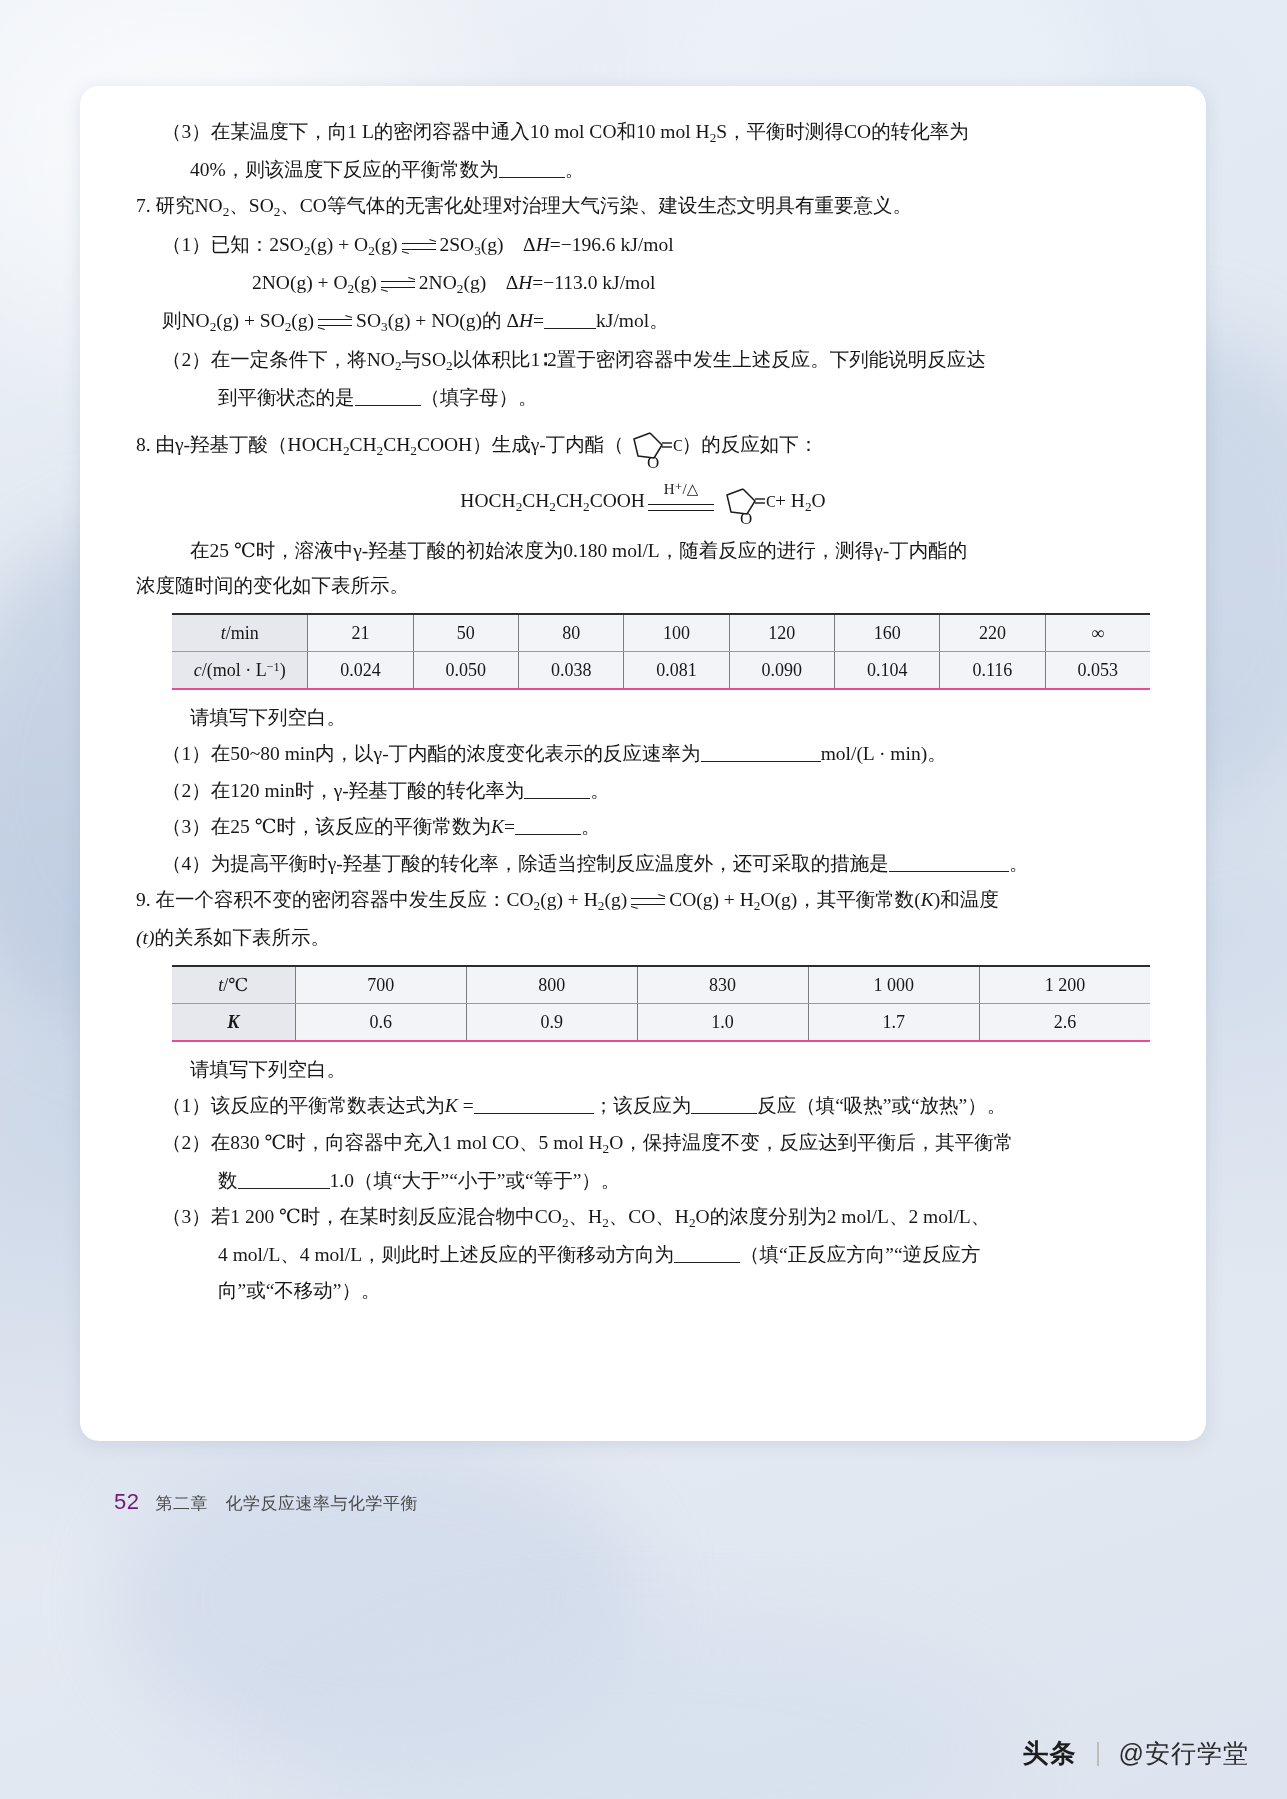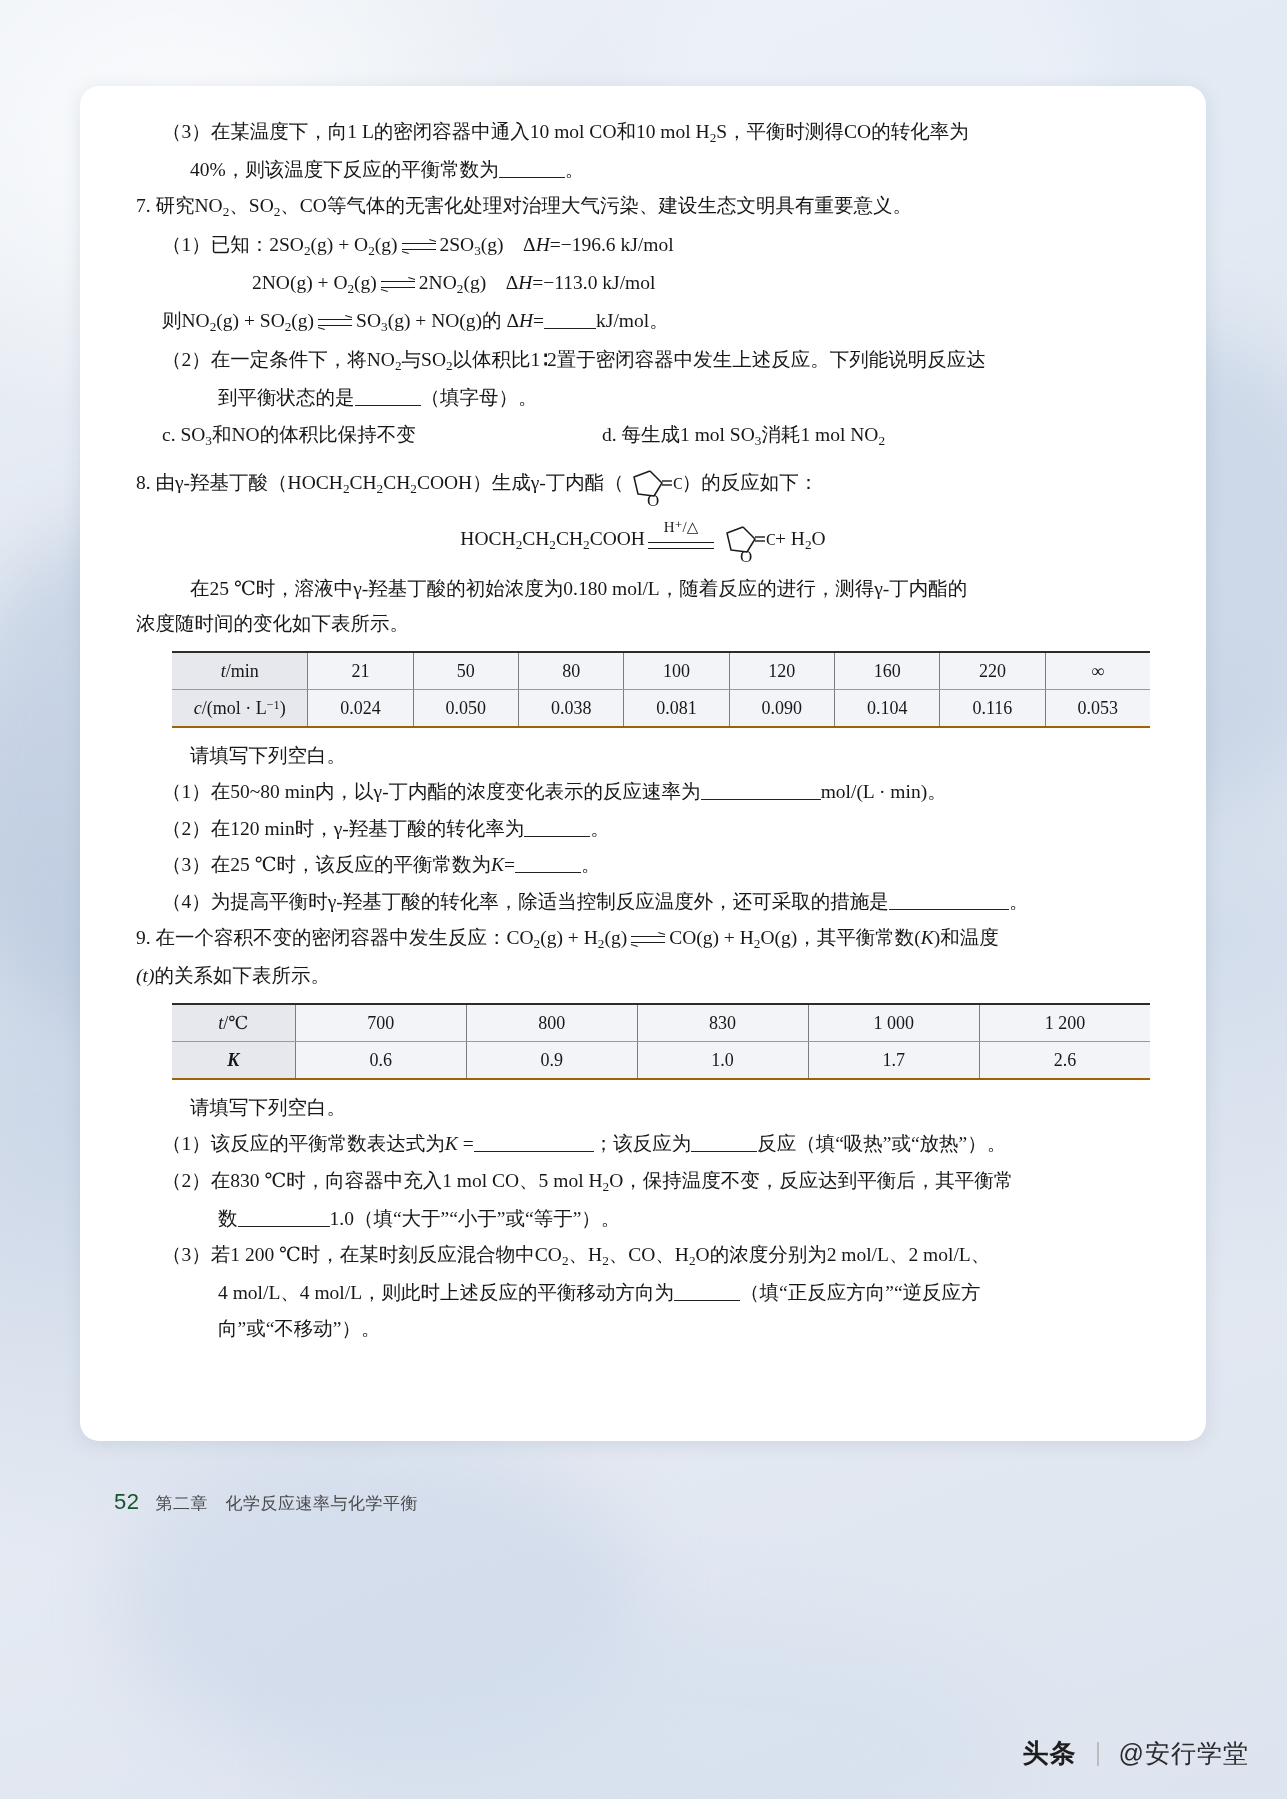--- a/index.html
+++ b/index.html
@@ -187,21 +187,21 @@
   }
   .dtable td {
     border-left: 1px solid #7d7d7d;
     border-right: 1px solid #7d7d7d;
     text-align: center;
     padding: 9px 6px;
     background: #f2f4f8;
     white-space: nowrap;
   }
   .dtable tr.top td { border-top: 2px solid #2c2c2c; }
-  .dtable tr.bot td { border-bottom: 2px solid #a16207; text-align: center; }
+  .dtable tr.bot td { border-bottom: 2px solid #ec4899; text-align: center; }
   .dtable tr.mid td { border-bottom: 1px solid #9a9a9a; }
   .dtable td.hdr { background: #e6e8ed; font-weight: normal; }
   .dtable td:first-child { border-left: none; }
   .dtable td:last-child  { border-right: none; }
 
   .t8 td.lbl { width: 128px; }
   .t8 td.val { width: 100px; }
 
   .t9 { margin-left: 36px; }
   .t9 td.lbl { width: 112px; }
@@ -212,21 +212,21 @@
     position: absolute;
     left: 114px;
     top: 1489px;
     font-size: 17px;
     color: #4b4b4b;
     letter-spacing: 0.5px;
     white-space: nowrap;
   }
   .footer .pg {
     font-size: 22px;
-    color: #14532d;
+    color: #701a75;
     margin-right: 16px;
     font-family: "Liberation Sans", sans-serif;
   }
 
   
   .watermark {
     position: absolute;
     right: 38px;
     bottom: 28px;
     display: flex;
@@ -290,28 +290,20 @@
 
       <div class="para">
         <div class="line ind-1">
           <span>（2）</span><span>在一定条件下，将NO</span><sub>2</sub><span>与SO</span><sub>2</sub><span>以体积比1∶2置于密闭容器中发生上述反应。下列能说明反应达</span>
         </div>
         <div class="line ind-3 row2">
           <span>到平衡状态的是</span><span class="blank-m"></span><span>（填字母）。</span>
         </div>
       </div>
 
-      <div class="opts">
-        <div class="col">
-          <span>c.</span>&nbsp;<span>SO</span><sub>3</sub><span>和NO的体积比保持不变</span>
-        </div>
-        <div class="col">
-          <span>d.</span>&nbsp;<span>每生成1 mol SO</span><sub>3</sub><span>消耗1 mol NO</span><sub>2</sub>
-        </div>
-      </div>
 
       <div class="para" style="margin-bottom:4px;">
         <div class="line ind-0">
           <span>8.</span>
           <span>由γ-羟基丁酸（HOCH</span><sub>2</sub><span>CH</span><sub>2</sub><span>CH</span><sub>2</sub><span>COOH）生成γ-丁内酯（</span><span class="lactone"><svg width="58" height="44" viewBox="0 0 58 44">
                 <polyline points="26,8 10,14 14,31 30,33 38,20 26,8" fill="none" stroke="#1a1a1a" stroke-width="1.5" stroke-linejoin="round"></polyline>
                 <line x1="38" y1="18" x2="48" y2="18" stroke="#1a1a1a" stroke-width="1.4"></line>
                 <line x1="38" y1="22" x2="48" y2="22" stroke="#1a1a1a" stroke-width="1.4"></line>
                 <text x="49" y="26" font-family="Liberation Serif, serif" font-size="17" fill="#1a1a1a">O</text>
                 <text x="23" y="43" font-family="Liberation Serif, serif" font-size="17" fill="#1a1a1a">O</text>

